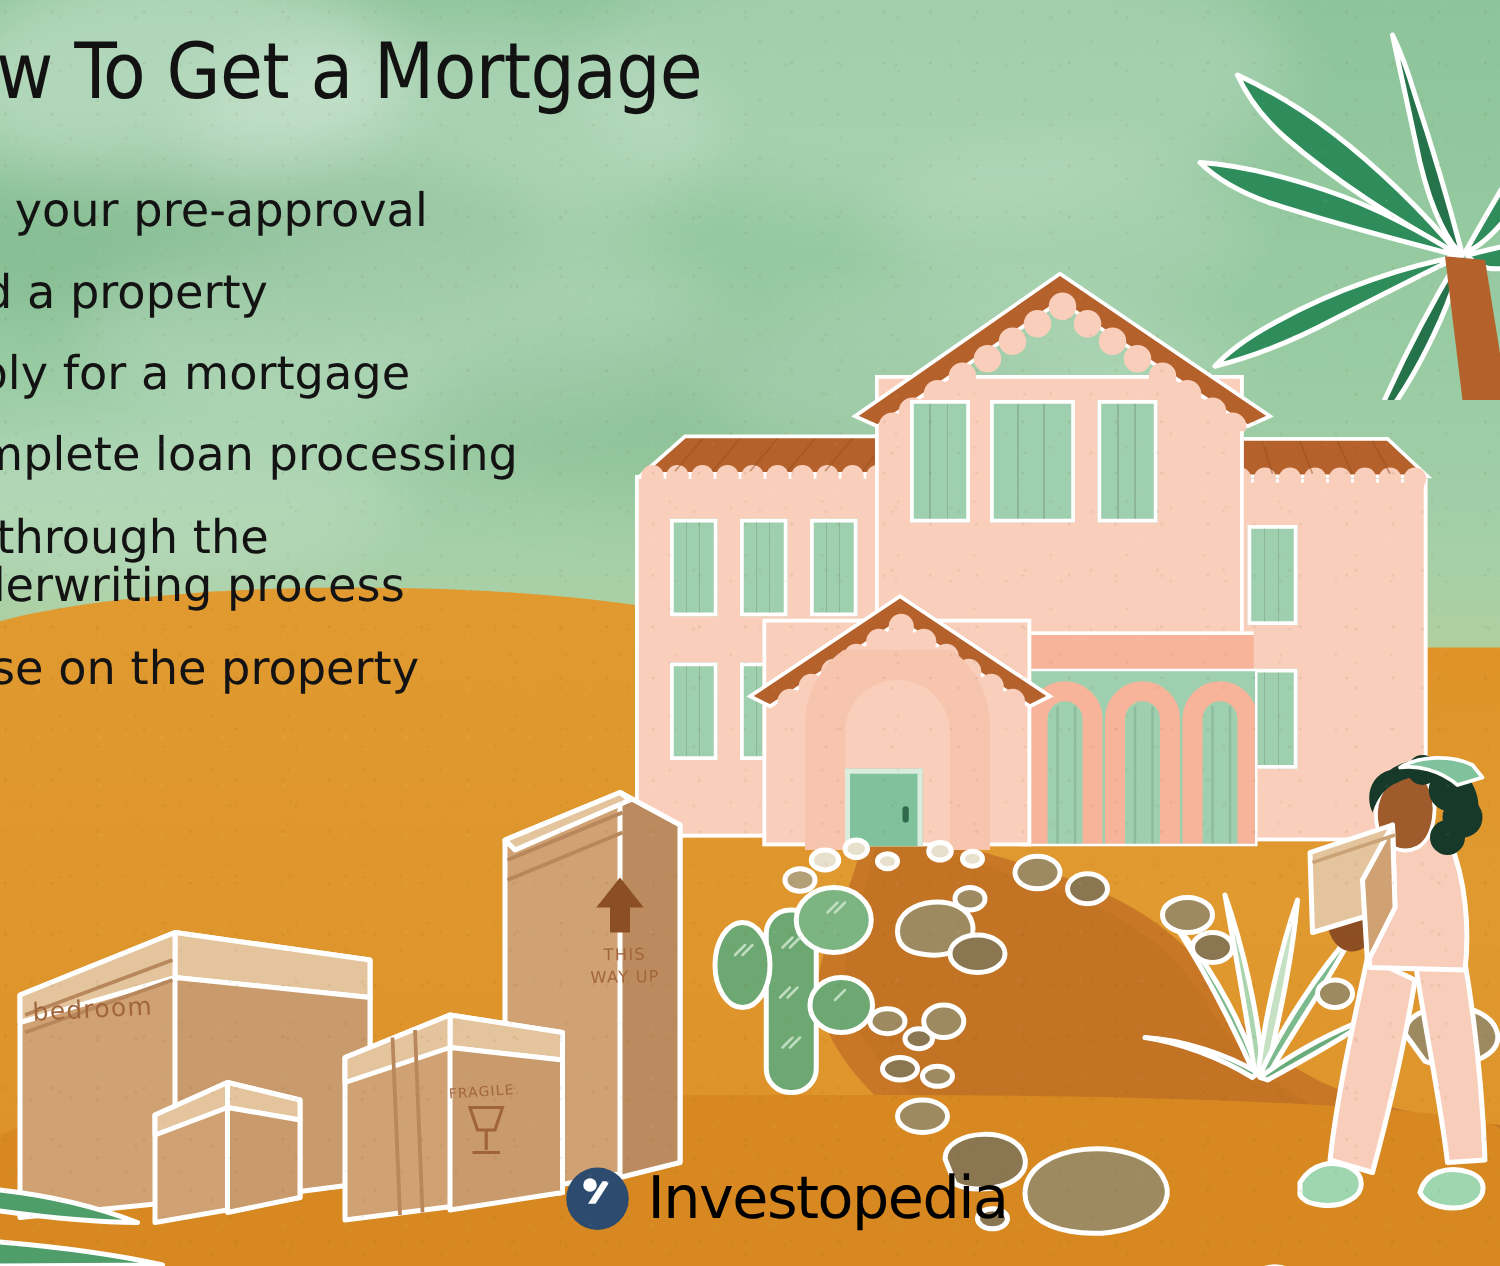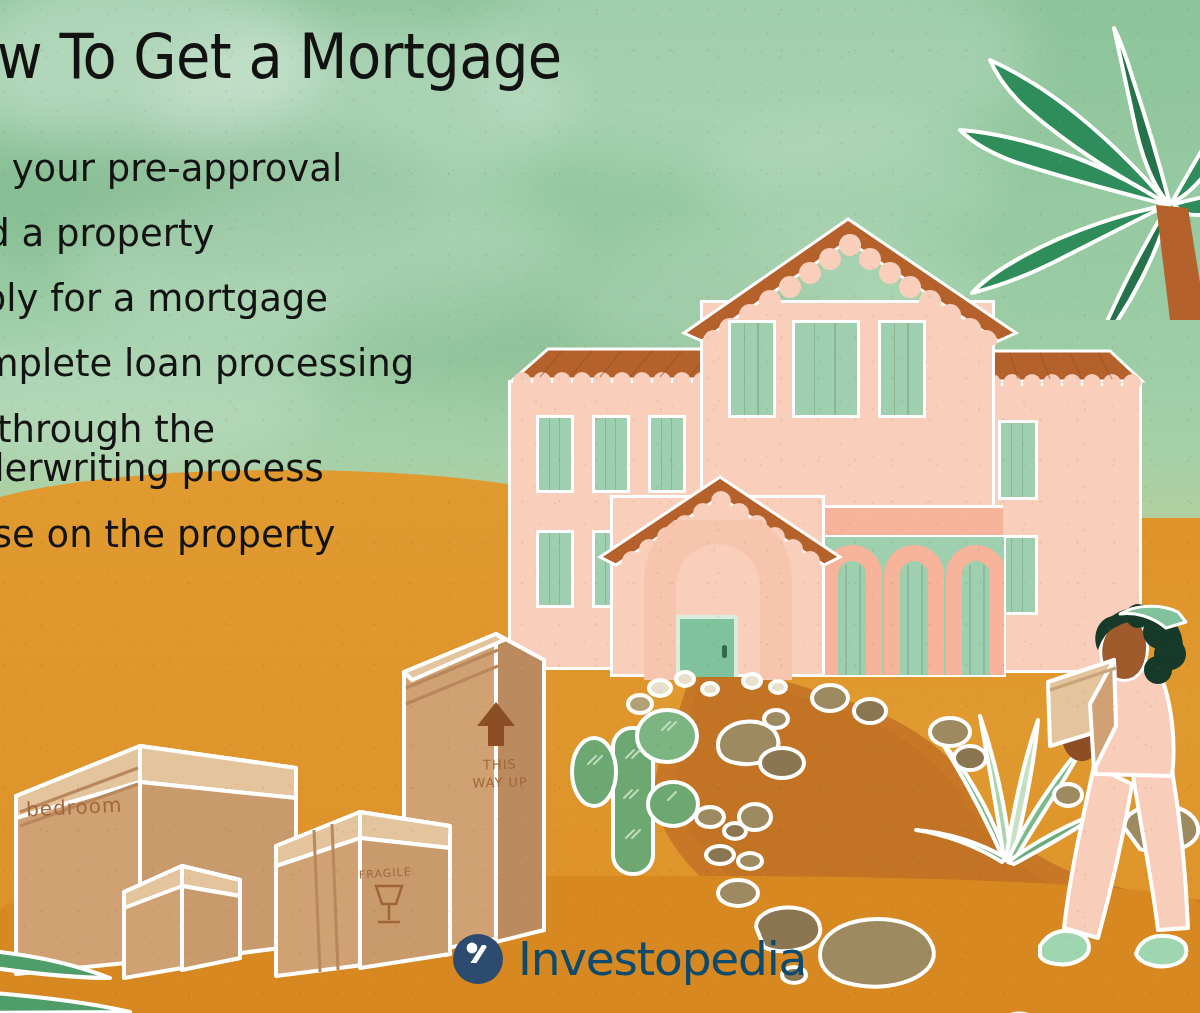--- a/index.html
+++ b/index.html
@@ -115,21 +115,21 @@
   
   .palm { position:absolute; right:-10px; top:-10px; width:290px; height:330px; }
 
   
   .logo {
     position:absolute; left:452px; top:931px;
     display:flex; align-items:center; gap:14px;
   }
   .logo-mark { width:52px; height:52px; }
   .logo-text {
-    font-size:47px; color:#0c4a6e; letter-spacing:-1.2px;
+    font-size:47px; color:#000000; letter-spacing:-1.2px;
     font-family:"DejaVu Sans", sans-serif;
   }
 
   
   .box-label {
     position:absolute;
     color:#a2663c;
     font-family:"DejaVu Sans", sans-serif;
     letter-spacing:1px;
   }

